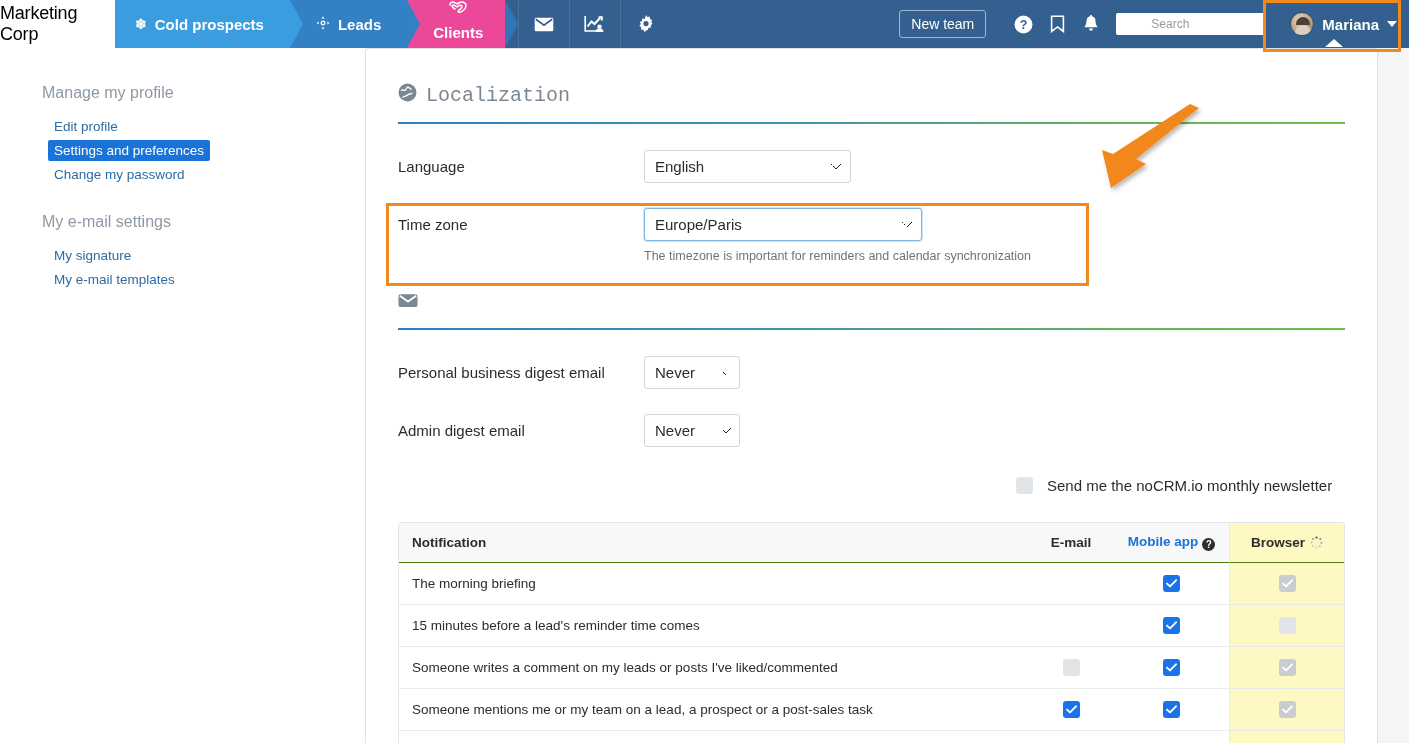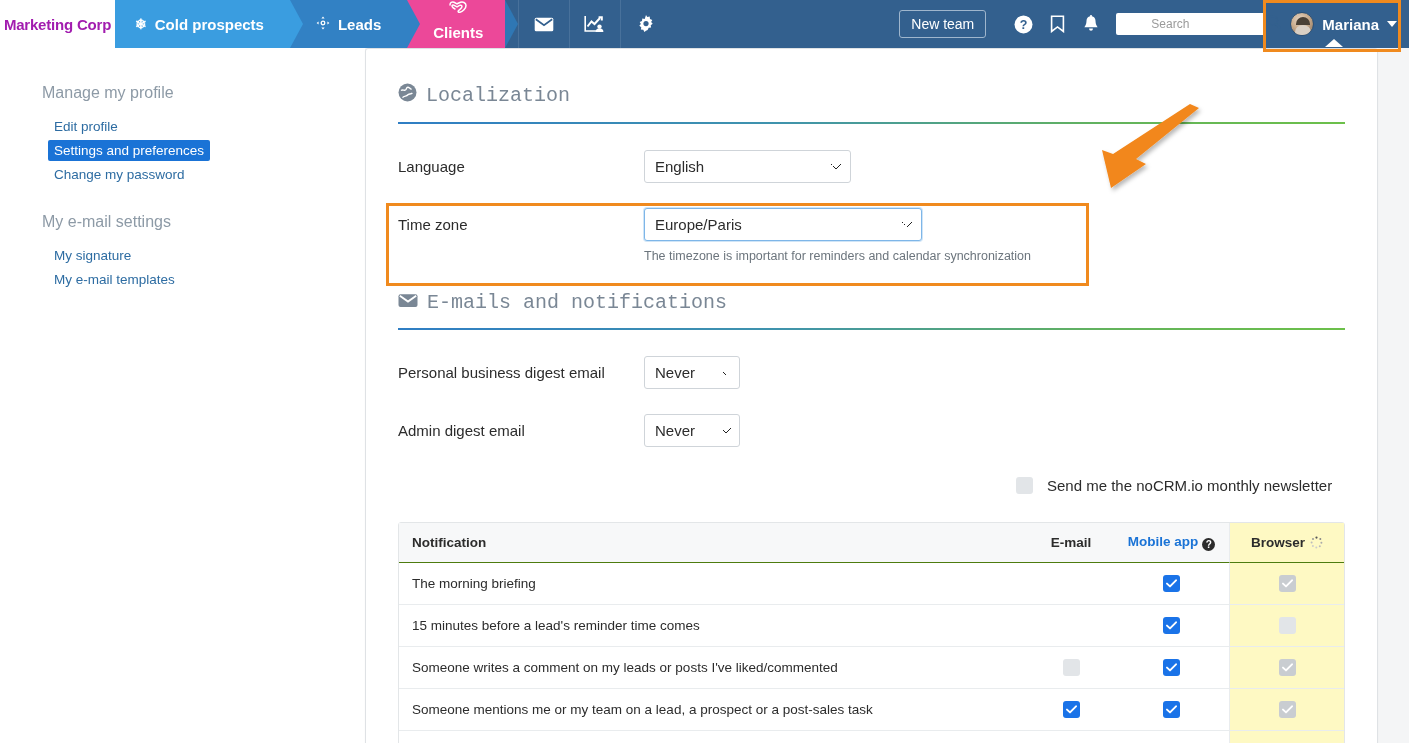--- a/index.html
+++ b/index.html
@@ -16,21 +16,21 @@
   
   .topbar {
     position: absolute; top:0; left:0; width:1409px; height:48px;
     background:#33608e; display:flex; align-items:stretch;
   }
   .brand {
     width:115px; background:#ffffff; display:flex; align-items:center;
     justify-content:center;
   }
   .brand-text {
-    color:#a21caf; font-size:15px; font-weight:bold; letter-spacing:-0.2px;
+    color:#000000; font-size:18px; font-weight:normal; letter-spacing:-0.2px;
   }
   .navtabs { display:flex; align-items:stretch; }
   .navtab {
     position:relative; display:flex; align-items:center; gap:8px;
     padding:0 22px 0 20px; color:#fff; font-size:15px; font-weight:bold;
     white-space:nowrap;
   }
   .navtab .ic { font-size:14px; line-height:1; display:inline-block; }
   .navtab.t1 { background:#3a9de0; padding-right:26px; }
   .navtab.t2 { background:#3281c4; padding-left:26px; padding-right:26px; }
@@ -358,21 +358,20 @@
   </div>
   <div class="helptext">The timezone is important for reminders and calendar synchronization</div>
 
   <div class="section-title" style="margin-top:28px;">
     <span>
       <svg width="20" height="15" viewBox="0 0 20 15">
           <rect x="0.5" y="1.3" width="19" height="12.8" rx="2" fill="#7a8795"></rect>
           <path d="M1.8 2.8 L10 8.6 L18.2 2.8" fill="none" stroke="#fff" stroke-width="1.9"></path>
         </svg>
     </span>
-    <span>E-mails and notifications</span>
   </div>
   <div class="divider"></div>
 
   <div class="formrow">
     <div class="formlabel">Personal business digest email</div>
     <select class="sel small">
       <option>Never</option>
     </select>
   </div>
 

